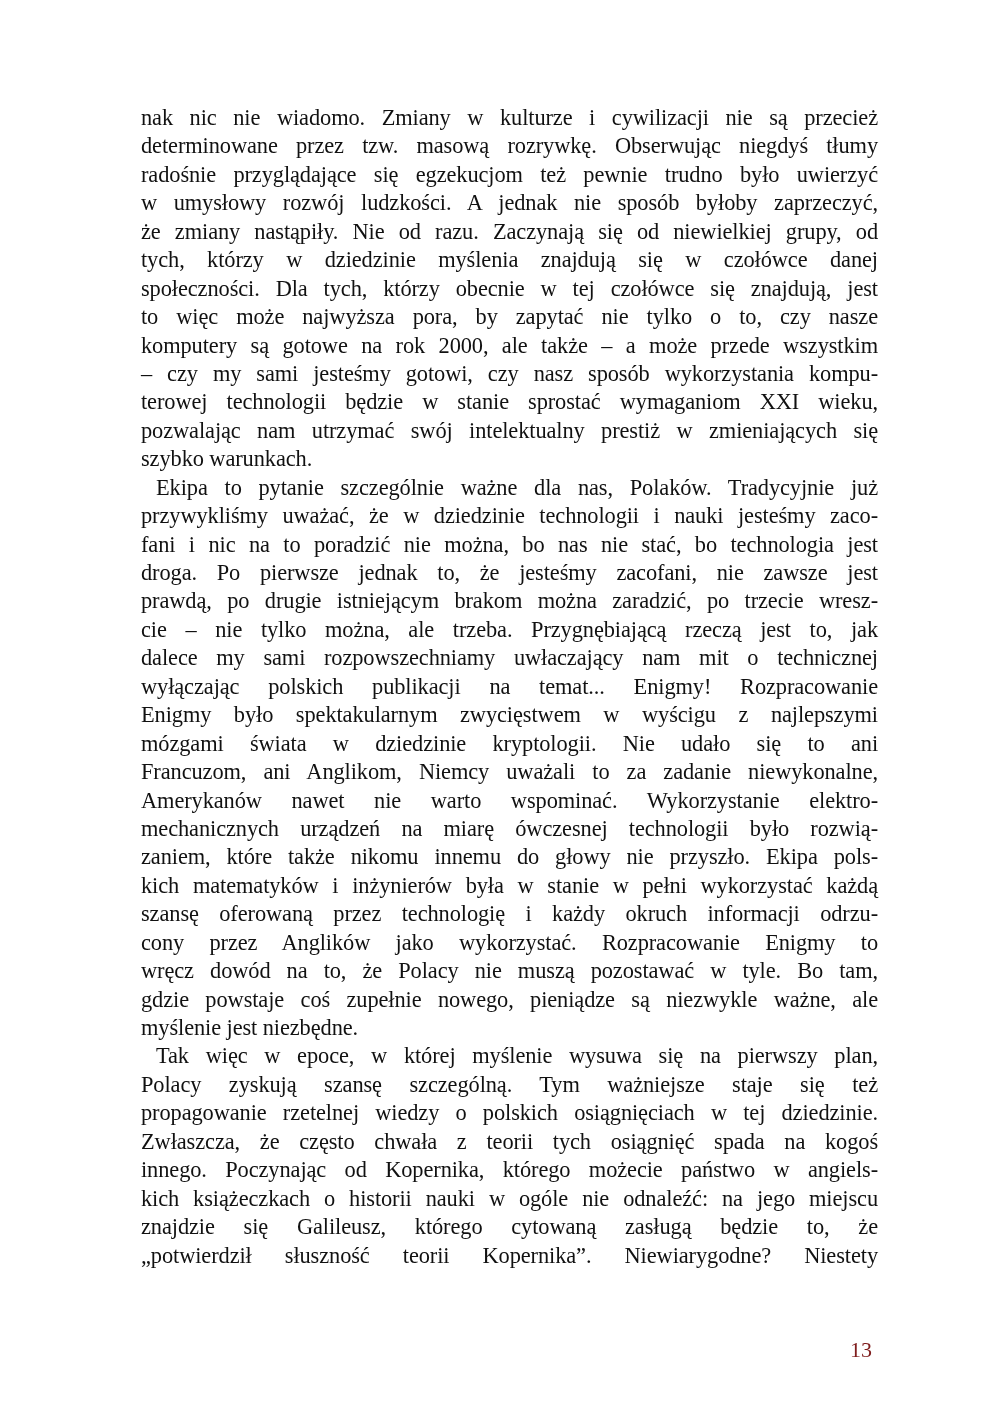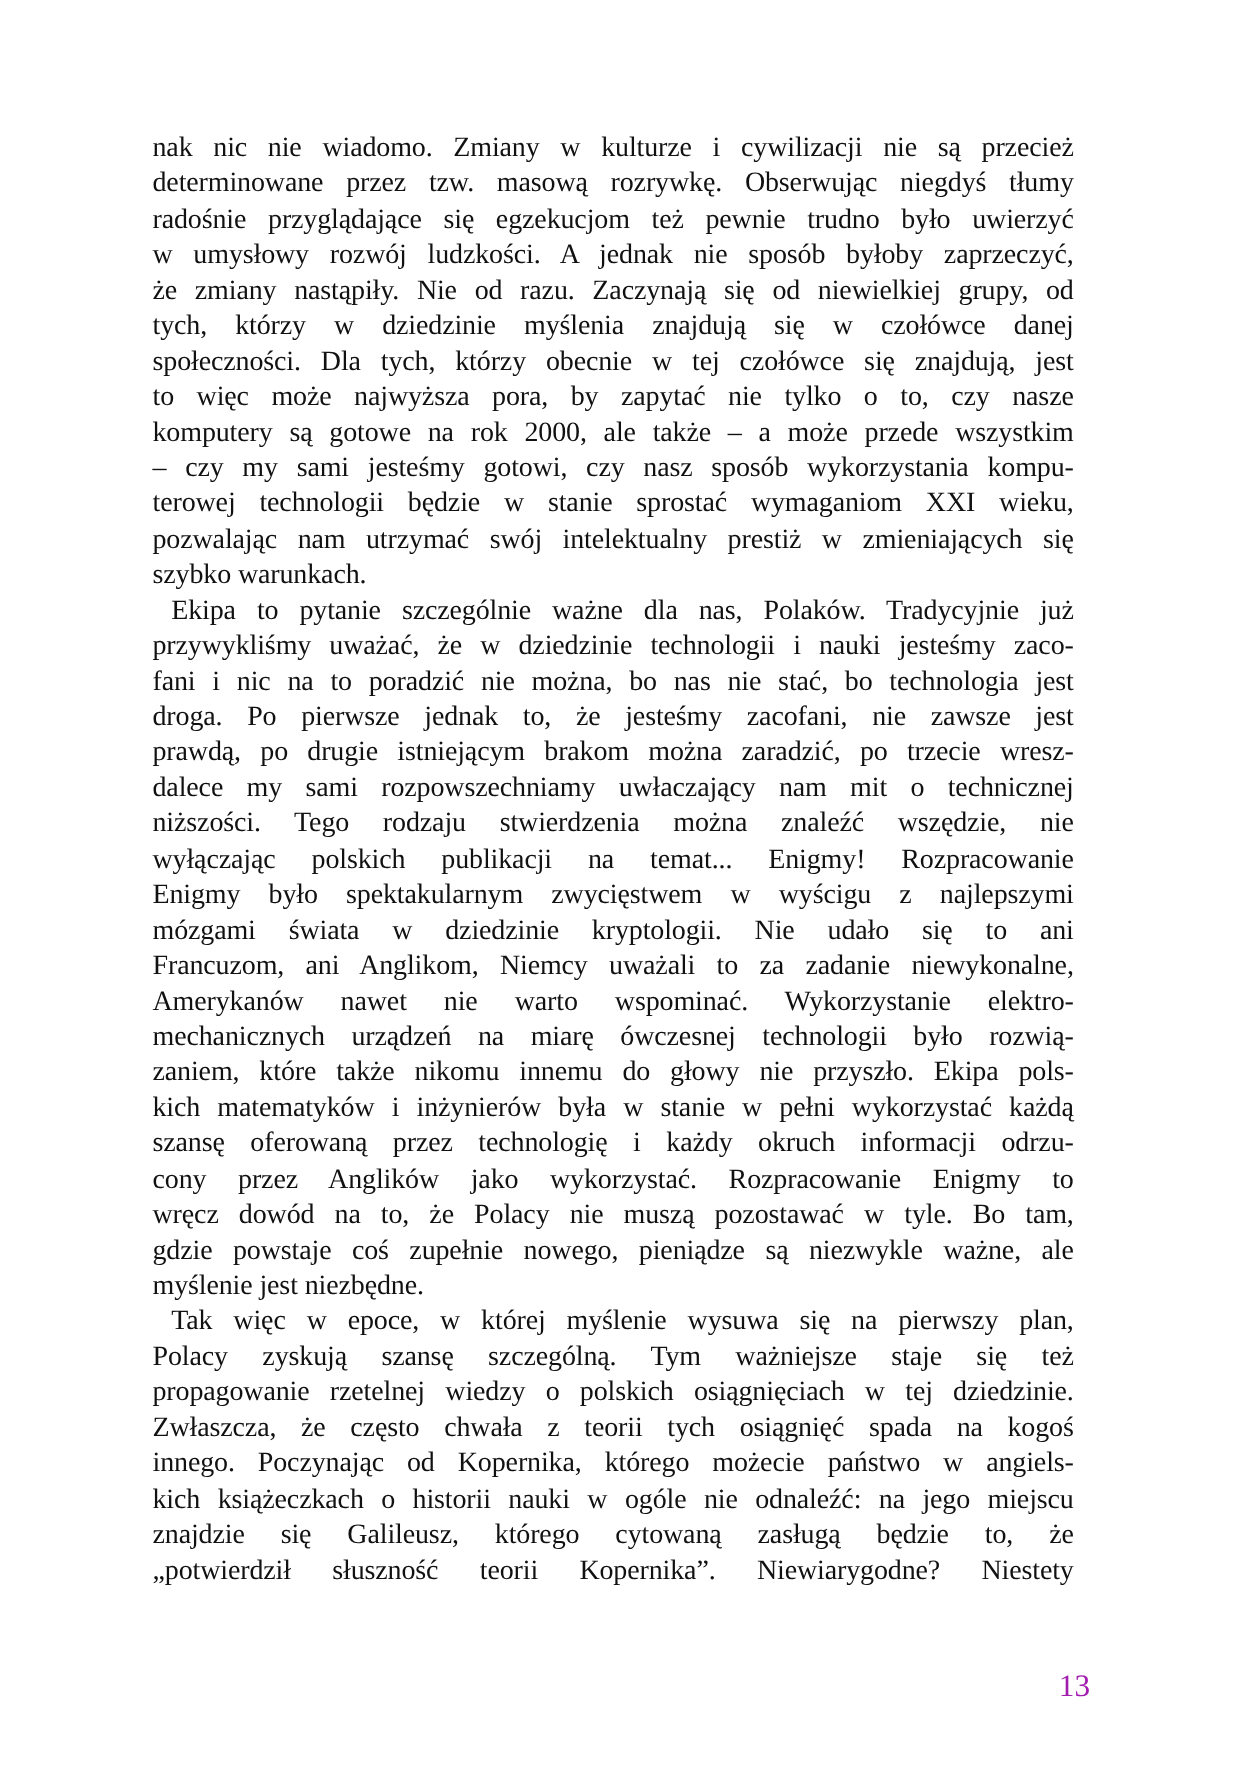--- a/index.html
+++ b/index.html
@@ -10,21 +10,21 @@
     body {
       width: 1000px;
       height: 1420px;
       position: relative;
       overflow: hidden;
       font-family: "Liberation Serif", "DejaVu Serif", serif;
       color: #111111;
     }
     .page {
       position: absolute;
-      left: 122px;
+      left: 141px;
       top: 104px;
       width: 737px;
     }
     .line {
       display: block;
       height: 28.45px;
       line-height: 28.45px;
       font-size: 22.4px;
       white-space: nowrap;
       text-align: justify;
@@ -34,23 +34,23 @@
     .line.last {
       text-align-last: left;
     }
     .line.indent {
       padding-left: 15px;
     }
     .page-number {
       position: absolute;
       right: 128px;
       top: 1336px;
-      font-size: 25px;
+      font-size: 22px;
       line-height: 28px;
-      color: #a21caf;
+      color: #7f1d1d;
       text-align: center;
     }
   </style>
 </head>
 <body>
 
 <div class="page">
 
   <div class="paragraph">
     <span class="line">nak nic nie wiadomo. Zmiany w kulturze i cywilizacji nie są przecież</span>
@@ -67,22 +67,22 @@
     <span class="line">pozwalając nam utrzymać swój intelektualny prestiż w zmieniających się</span>
     <span class="line last">szybko warunkach.</span>
   </div>
 
   <div class="paragraph">
     <span class="line indent">Ekipa to pytanie szczególnie ważne dla nas, Polaków. Tradycyjnie już</span>
     <span class="line">przywykliśmy uważać, że w dziedzinie technologii i nauki jesteśmy zaco-</span>
     <span class="line">fani i nic na to poradzić nie można, bo nas nie stać, bo technologia jest</span>
     <span class="line">droga. Po pierwsze jednak to, że jesteśmy zacofani, nie zawsze jest</span>
     <span class="line">prawdą, po drugie istniejącym brakom można zaradzić, po trzecie wresz-</span>
+    <span class="line">cie – nie tylko można, ale trzeba. Przygnębiającą rzeczą jest to, jak</span>
     <span class="line">dalece my sami rozpowszechniamy uwłaczający nam mit o technicznej</span>
-    <span class="line">niższości. Tego rodzaju stwierdzenia można znaleźć wszędzie, nie</span>
     <span class="line">wyłączając polskich publikacji na temat... Enigmy! Rozpracowanie</span>
     <span class="line">Enigmy było spektakularnym zwycięstwem w wyścigu z najlepszymi</span>
     <span class="line">mózgami świata w dziedzinie kryptologii. Nie udało się to ani</span>
     <span class="line">Francuzom, ani Anglikom, Niemcy uważali to za zadanie niewykonalne,</span>
     <span class="line">Amerykanów nawet nie warto wspominać. Wykorzystanie elektro-</span>
     <span class="line">mechanicznych urządzeń na miarę ówczesnej technologii było rozwią-</span>
     <span class="line">zaniem, które także nikomu innemu do głowy nie przyszło. Ekipa pols-</span>
     <span class="line">kich matematyków i inżynierów była w stanie w pełni wykorzystać każdą</span>
     <span class="line">szansę oferowaną przez technologię i każdy okruch informacji odrzu-</span>
     <span class="line">cony przez Anglików jako wykorzystać. Rozpracowanie Enigmy to</span>

